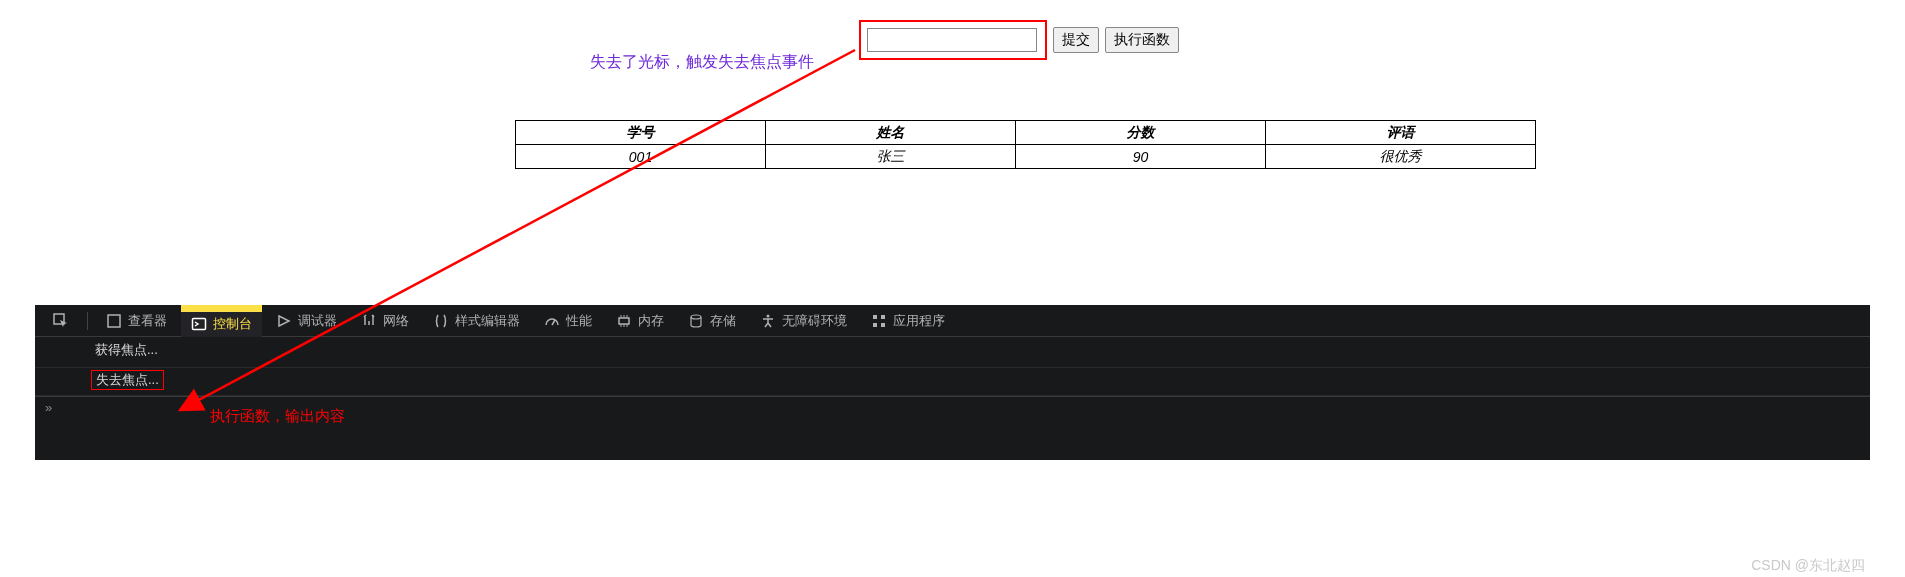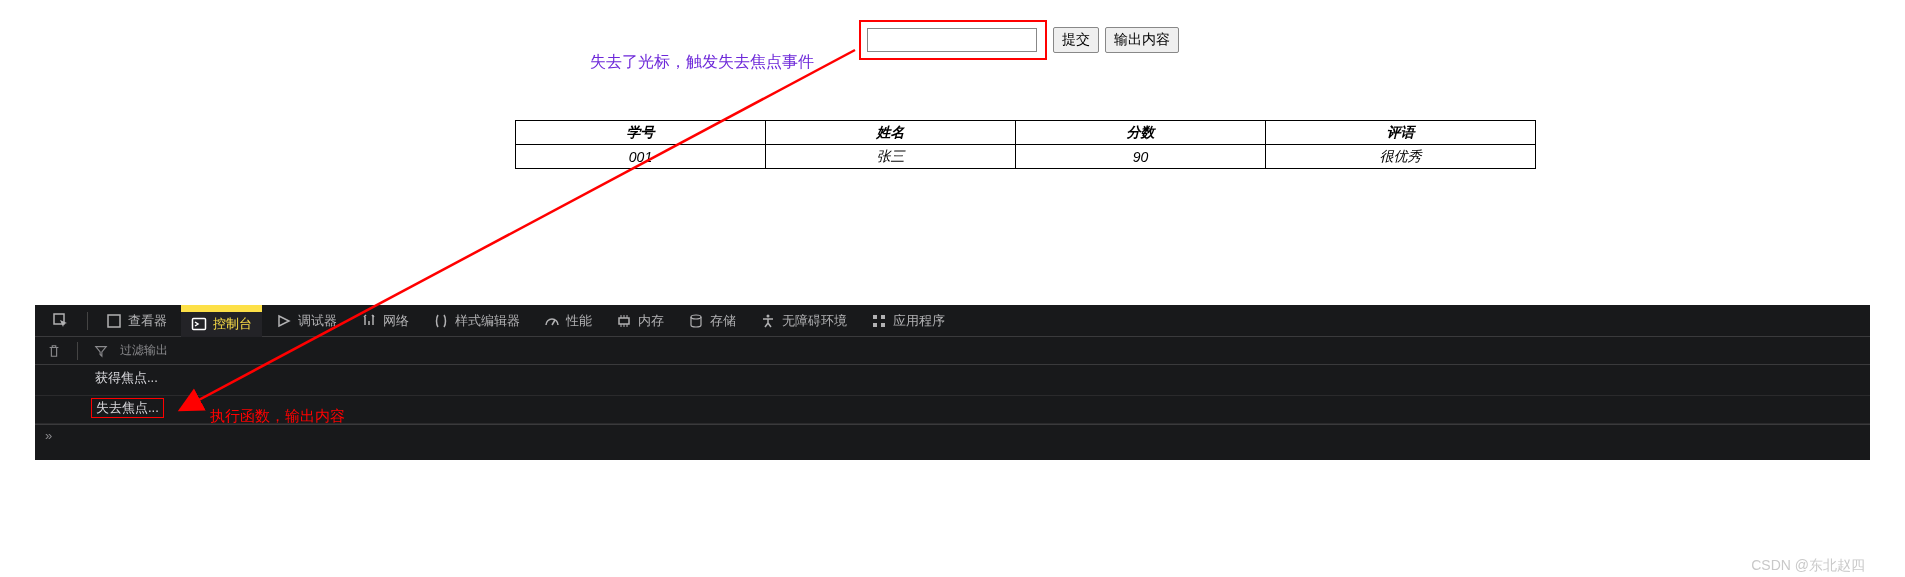--- a/index.html
+++ b/index.html
@@ -51,21 +51,21 @@
 </style>
 </head>
 <body>
 
 <div class="page-top">
   <div class="input-area">
     <span class="input-highlight">
       <input type="text" class="text-input" value="" style="">
     </span>
     <button class="btn">提交</button>
-    <button class="btn">输出内容</button>
+    <button class="btn">执行函数</button>
   </div>
 
   <div class="anno1">失去了光标，触发失去焦点事件</div>
 
   <table class="data-table">
     <thead>
       <tr>
         <th class="col-id">学号</th>
         <th class="col-name">姓名</th>
         <th class="col-score">分数</th>
@@ -187,34 +187,20 @@
             <rect x="2" y="2" width="4" height="4" fill="#b1b1b3"></rect>
             <rect x="10" y="2" width="4" height="4" fill="#b1b1b3"></rect>
             <rect x="2" y="10" width="4" height="4" fill="#b1b1b3"></rect>
             <rect x="10" y="10" width="4" height="4" fill="#b1b1b3"></rect>
           </svg>
         </span>
       <span>应用程序</span>
     </span>
   </div>
 
-  <div class="dt-filter">
-    <span class="ico">
-        <svg width="14" height="14" viewBox="0 0 16 16">
-          <path d="M3 4 H13 M6 4 V2 H10 V4 M5 4 V14 H11 V4" stroke="#8a8a8d" stroke-width="1.3" fill="none"></path>
-        </svg>
-      </span>
-    <span class="dt-sep"></span>
-    <span class="ico">
-        <svg width="14" height="14" viewBox="0 0 16 16">
-          <path d="M2 3 H14 L9 9 V14 L7 12 V9 Z" stroke="#8a8a8d" stroke-width="1.3" fill="none"></path>
-        </svg>
-      </span>
-    <span class="filter-text">过滤输出</span>
-  </div>
 
   <div class="dt-body">
     <div class="log-row">获得焦点...</div>
     <div class="log-row hl">
       <span class="log-hl-box">失去焦点...</span>
       &nbsp;
     </div>
   </div>
 
   <div class="dt-prompt">»</div>

